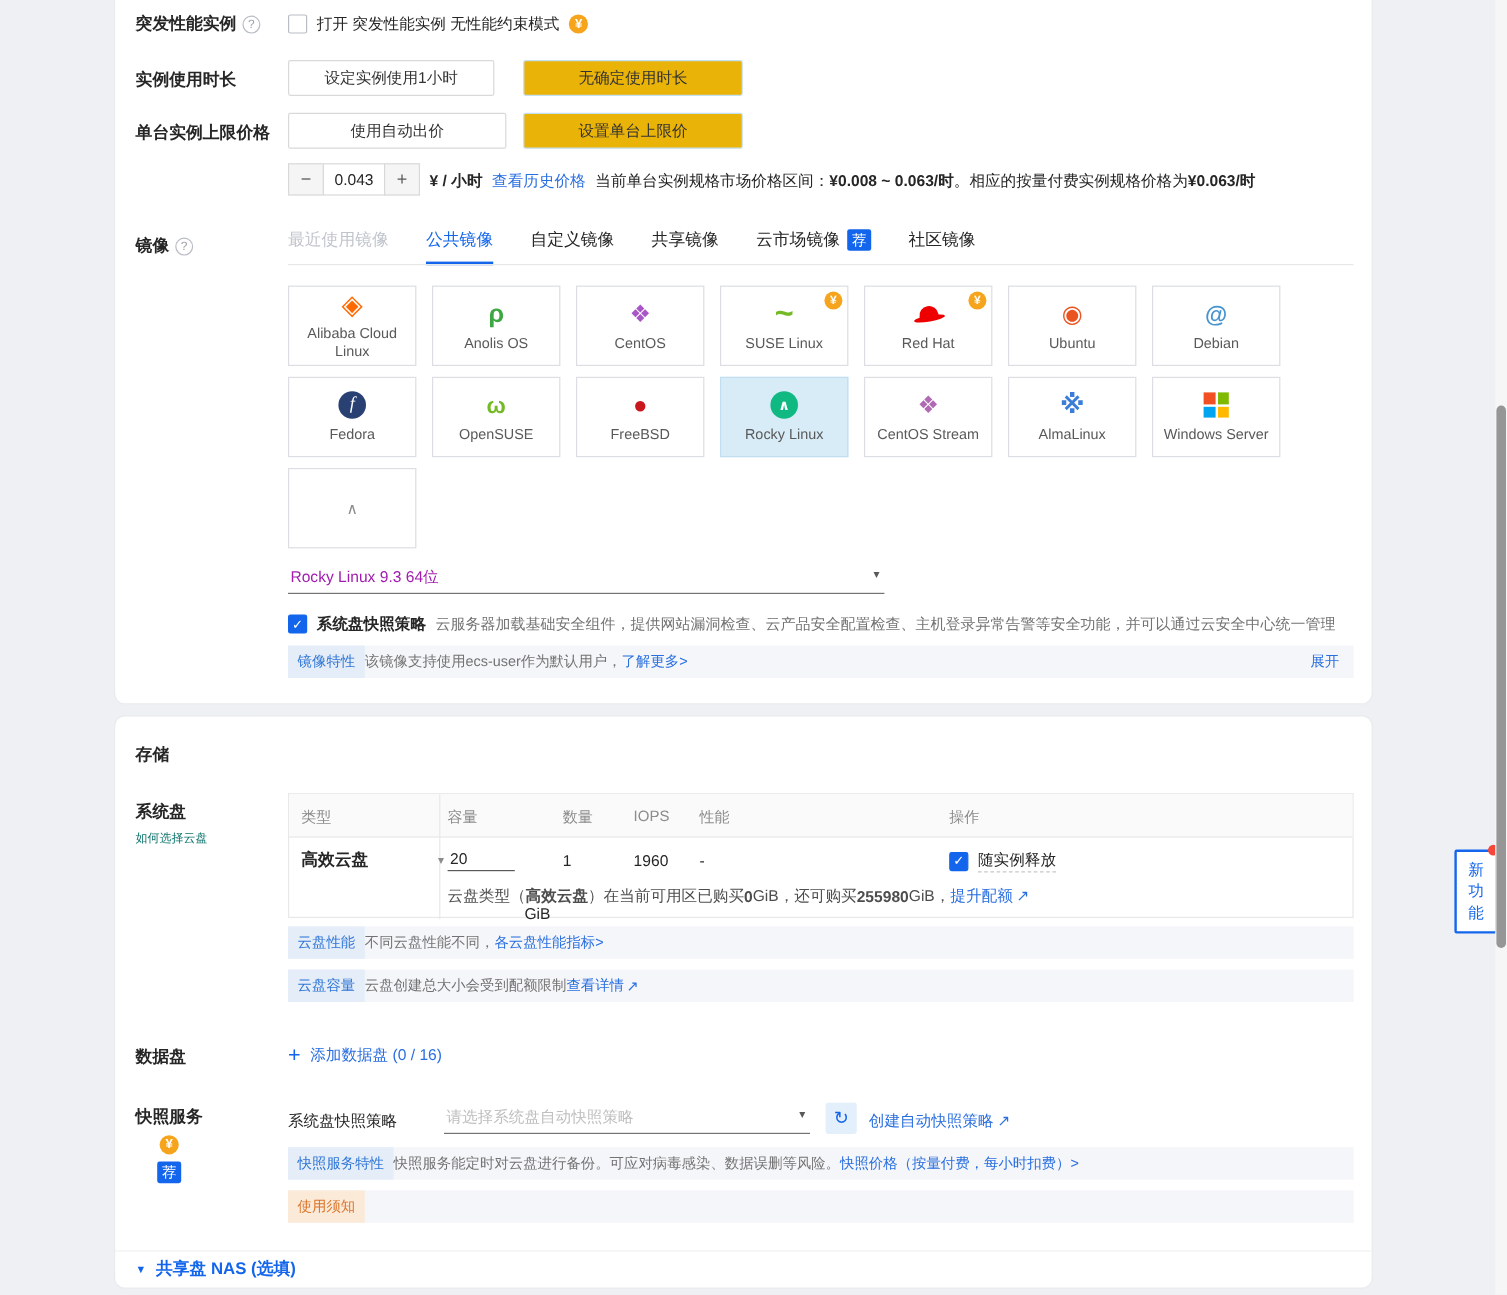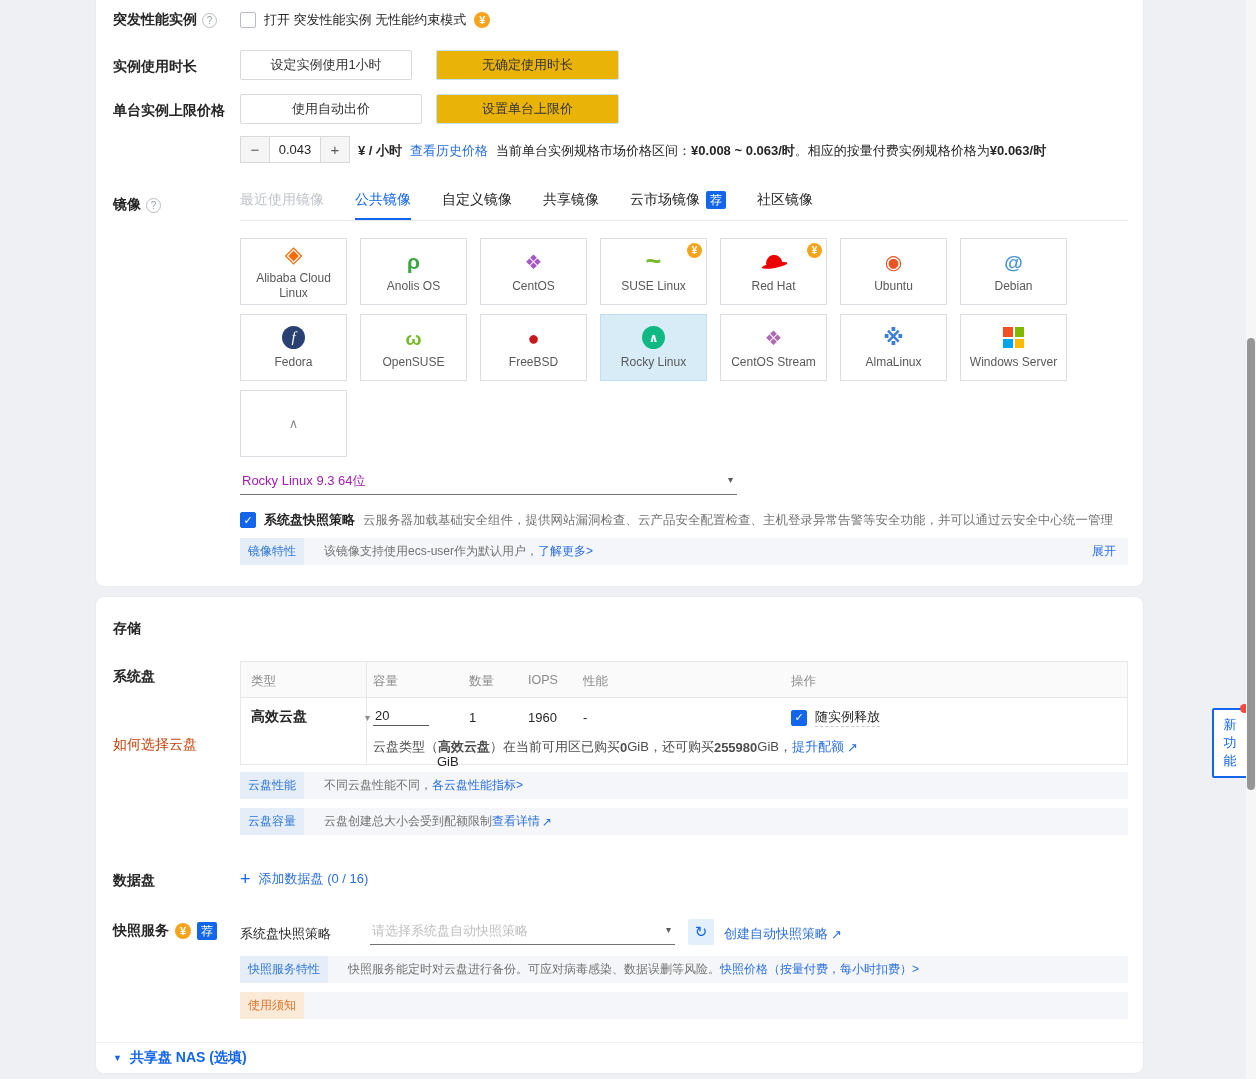--- a/index.html
+++ b/index.html
@@ -71,21 +71,21 @@
   .lg-windows span:nth-child(3){background:#00a4ef;} .lg-windows span:nth-child(4){background:#ffb900;}
 
   .uselect { position:absolute; border-bottom:1px solid #737373; cursor:pointer; }
   .uselect .val { position:absolute; left:2px; top:4px; font-size:13px; color:#a21caf; white-space:nowrap; }
   .uselect .ph  { color:#bfbfbf; }
   .uselect .car { position:absolute; right:4px; top:6px; font-size:10px; color:#595959; }
 
   .bar { position:absolute; left:240px; width:888px; height:27px; background:#f5f6f9;
          display:flex; align-items:center; font-size:12px; color:#737373; white-space:nowrap; }
   .bar .badge { background:#e4edf8; color:#2f76d6; align-self:stretch; display:flex; align-items:center;
-                padding:0 8px; margin-right:20px; flex:0 0 auto; }
+                padding:0 8px; margin-right:0; flex:0 0 auto; }
   .bar.orange .badge { background:#fcead9; color:#d9742a; }
   .bar .sp { flex:1; }
 
   .tbl { position:absolute; left:240px; top:661px; width:888px; height:104px; border:1px solid #e8e8e8; background:#fff; }
   .tbl .thead { position:absolute; left:0; top:0; width:100%; height:36px; background:#fafafa; border-bottom:1px solid #e8e8e8; }
   .tbl .vline { position:absolute; left:125px; top:0; width:1px; height:104px; background:#e8e8e8; }
   .th { position:absolute; top:11px; font-size:12.5px; color:#8c8c8c; white-space:nowrap; }
 
   .dash-under { border-bottom:1px dashed #c8c8c8; }
   .vtext { width:16px; line-height:18px; font-size:13px; color:#1366ec; word-break:break-all; text-align:center; }
@@ -270,21 +270,21 @@
   <span class="badge">镜像特性</span>
   <span>该镜像支持使用ecs-user作为默认用户，</span>
   <span class="link">了解更多&gt;</span>
   <span class="sp"></span>
   <span class="link" style="padding-right:12px;">展开</span>
 </div>
 
 <div class="abs" style="left:113px; top:620px; font-size:14px; font-weight:600;">存储</div>
 
 <div class="abs lbl" style="left:113px; top:668px;">系统盘</div>
-<div class="abs" style="left:113px; top:692px; font-size:14px; color:#c2410c;margin-top:44px;">如何选择云盘</div>
+<div class="abs" style="left:113px; top:692px; font-size:10px; color:#0f766e;">如何选择云盘</div>
 
 <div class="tbl">
   <div class="thead"></div>
   <div class="vline"></div>
   <div id="disk-headers">
       <span class="th" style="left: 10px;">类型</span>
       <span class="th" style="left: 132px;">容量</span>
       <span class="th" style="left: 228px;">数量</span>
       <span class="th" style="left: 287px;">IOPS</span>
       <span class="th" style="left: 342px;">性能</span>
@@ -330,21 +330,21 @@
   <span class="link">查看详情</span>
   <span class="link" style="margin-left:2px;">↗</span>
 </div>
 
 <div class="abs lbl" style="left:113px; top:872px;">数据盘</div>
 <div class="abs row" style="left:240px; top:870px; gap:8px;">
   <span style="color:#1366ec; font-size:18px; line-height:18px;">+</span>
   <span class="link">添加数据盘 (0 / 16)</span>
 </div>
 
-<div class="abs row" style="left:113px; top:922px; gap:6px;">
+<div class="abs row" style="left:113px; top:922px; gap:6px;flex-direction:column;">
   <span class="lbl">快照服务</span>
   <span class="yuan">¥</span>
   <span class="rec">荐</span>
 </div>
 <div class="abs" style="left:240px; top:925px;">系统盘快照策略</div>
 <div class="uselect" style="left:370px; top:918px; width:305px; height:27px;">
   <span class="val ph">请选择系统盘自动快照策略</span>
   <span class="car">▾</span>
 </div>
 <div class="abs" style="left:688px; top:919px; width:26px; height:26px; background:#e3f0fc; border-radius:2px; color:#1366ec; font-size:15px; display:flex; align-items:center; justify-content:center;">

